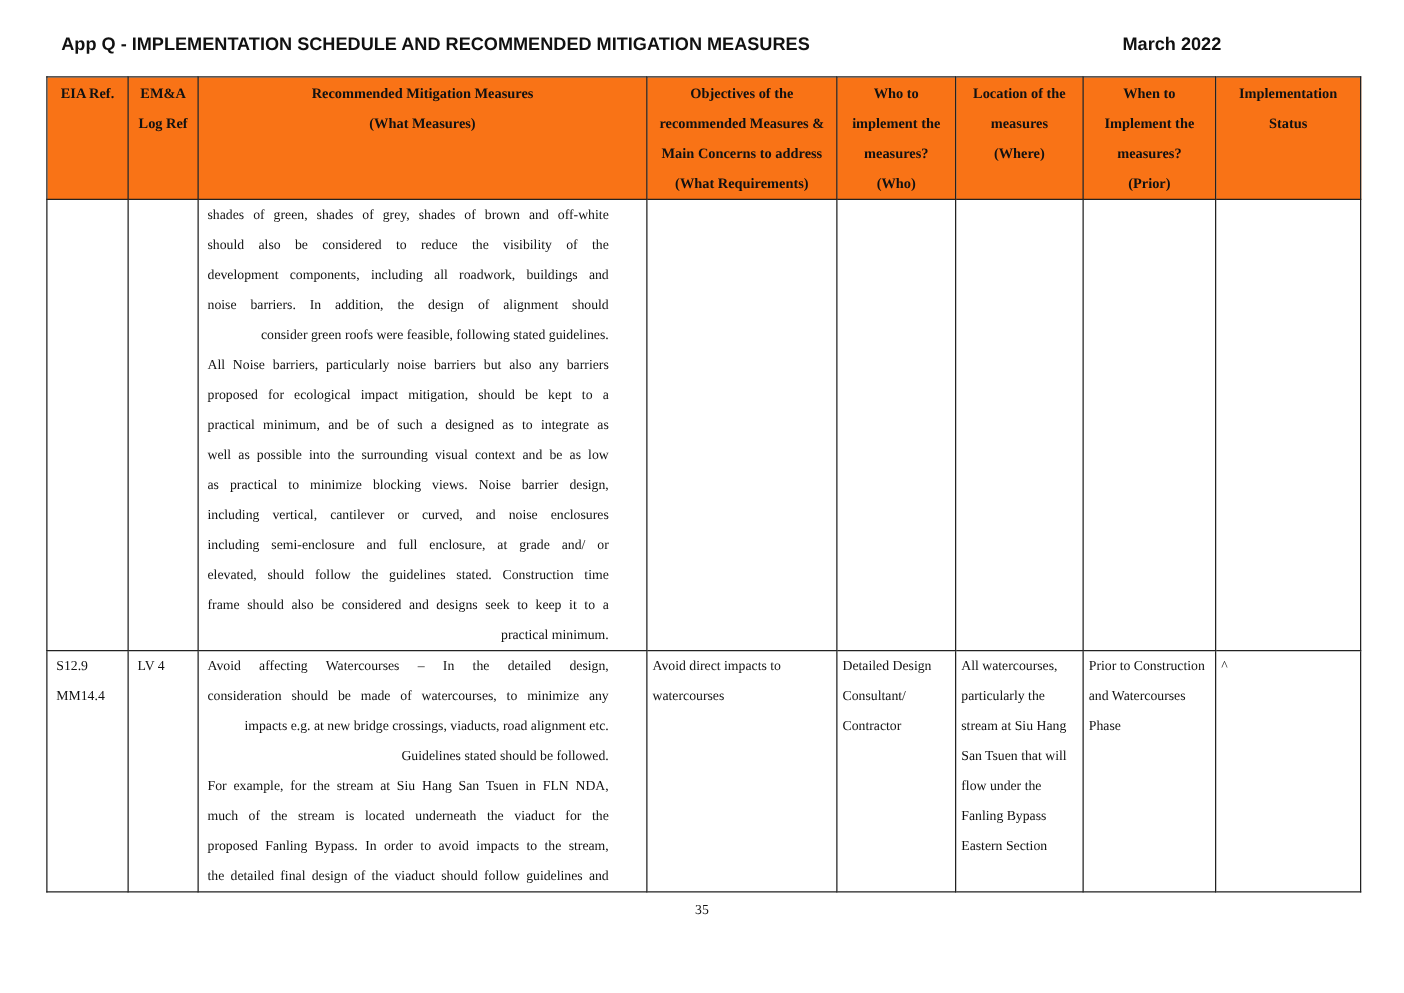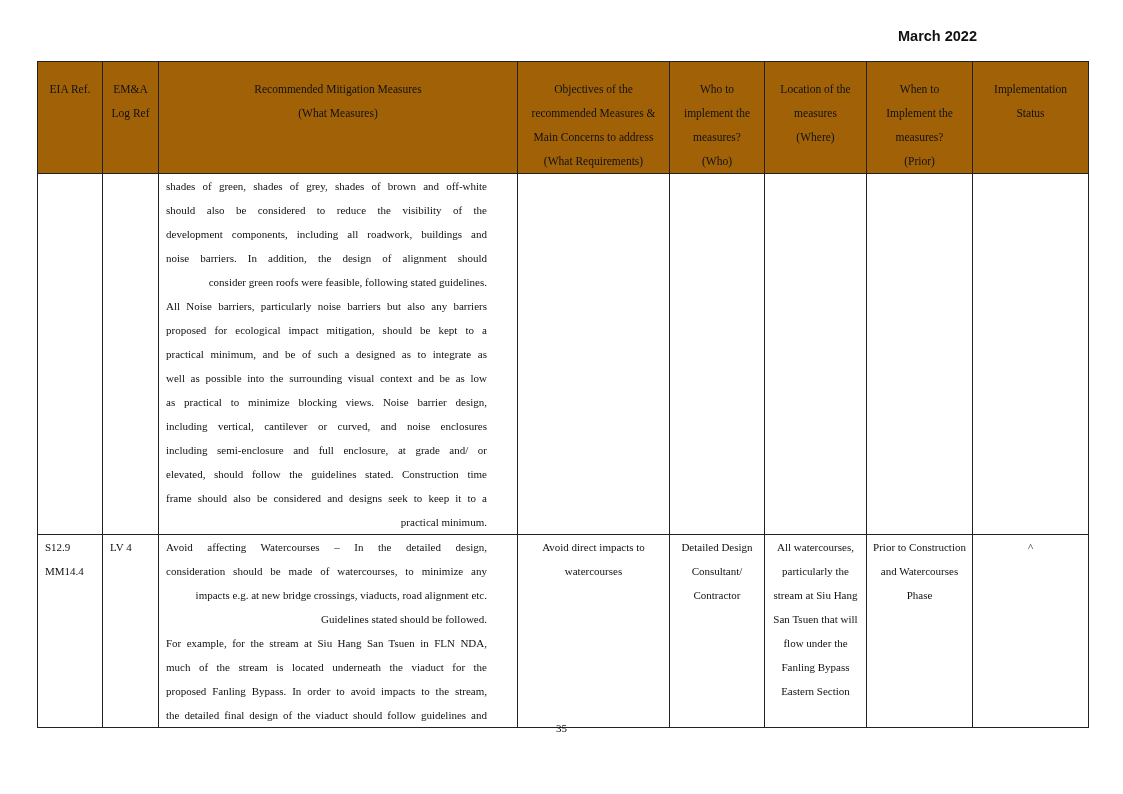--- a/index.html
+++ b/index.html
@@ -4,38 +4,39 @@
   <style>
     html, body { margin: 0; padding: 0; background: #ffffff; }
     body { width: 1123px; height: 794px; position: relative; overflow: hidden; color: #111; }
     .page-header { position: absolute; top: 28px; left: 49px; width: 930px; height: 20px;
       font-family: "Liberation Sans", sans-serif; font-weight: bold; font-size: 14.5px; }
     .page-header .title { position: absolute; left: 0; top: 0; white-space: nowrap; }
     .page-header .date { position: absolute; left: 849px; top: 0; white-space: nowrap; }
     table.sched { position: absolute; top: 61px; left: 37px; border-collapse: collapse;
       table-layout: fixed; width: 1051px; font-family: "Liberation Serif", serif; font-size: 11px; }
     table.sched th, table.sched td { border: 1.4px solid #222; vertical-align: top; padding: 0; }
-    table.sched th { background: #a16207; font-weight: normal; font-size: 11.5px; text-align: center;
-      line-height: 24px; padding-top: 15px; height: 96px; }
+    table.sched th { background: #f97316; font-weight: bold; font-size: 11.5px; text-align: center;
+      line-height: 24px; padding-top: 1px; height: 96px; }
     table.sched td { line-height: 24px; margin-left: 28px; }
     .cell-left { padding: 0 6px 0 7px !important; }
     .cell-just { text-align: justify; padding: 0 30px 0 7px !important; }
-    .cell-center { text-align: center; padding: 0 4px !important; }
+    .cell-center { text-align: left; padding: 0 4px !important; }
     .row1 td { height: 360px; padding-top: 0; }
     .row2 td { height: 190px; }
     .line { display: block; }
     .just-line { display: block; text-align: justify; text-align-last: justify; }
     .last-line { display: block; text-align: right; }
     .page-number { position: absolute; top: 722px; left: 0; width: 1123px; text-align: center;
       font-family: "Liberation Serif", serif; font-size: 11px; }
   </style>
 </head>
 <body>
 
 <div class="page-header">
+  <span class="title">App Q - IMPLEMENTATION SCHEDULE AND RECOMMENDED MITIGATION MEASURES</span>
   <span class="date">March 2022</span>
 </div>
 
 <table class="sched">
   <colgroup>
     <col style="width:65px">
     <col style="width:56px">
     <col style="width:359px">
     <col style="width:152px">
     <col style="width:95px">

